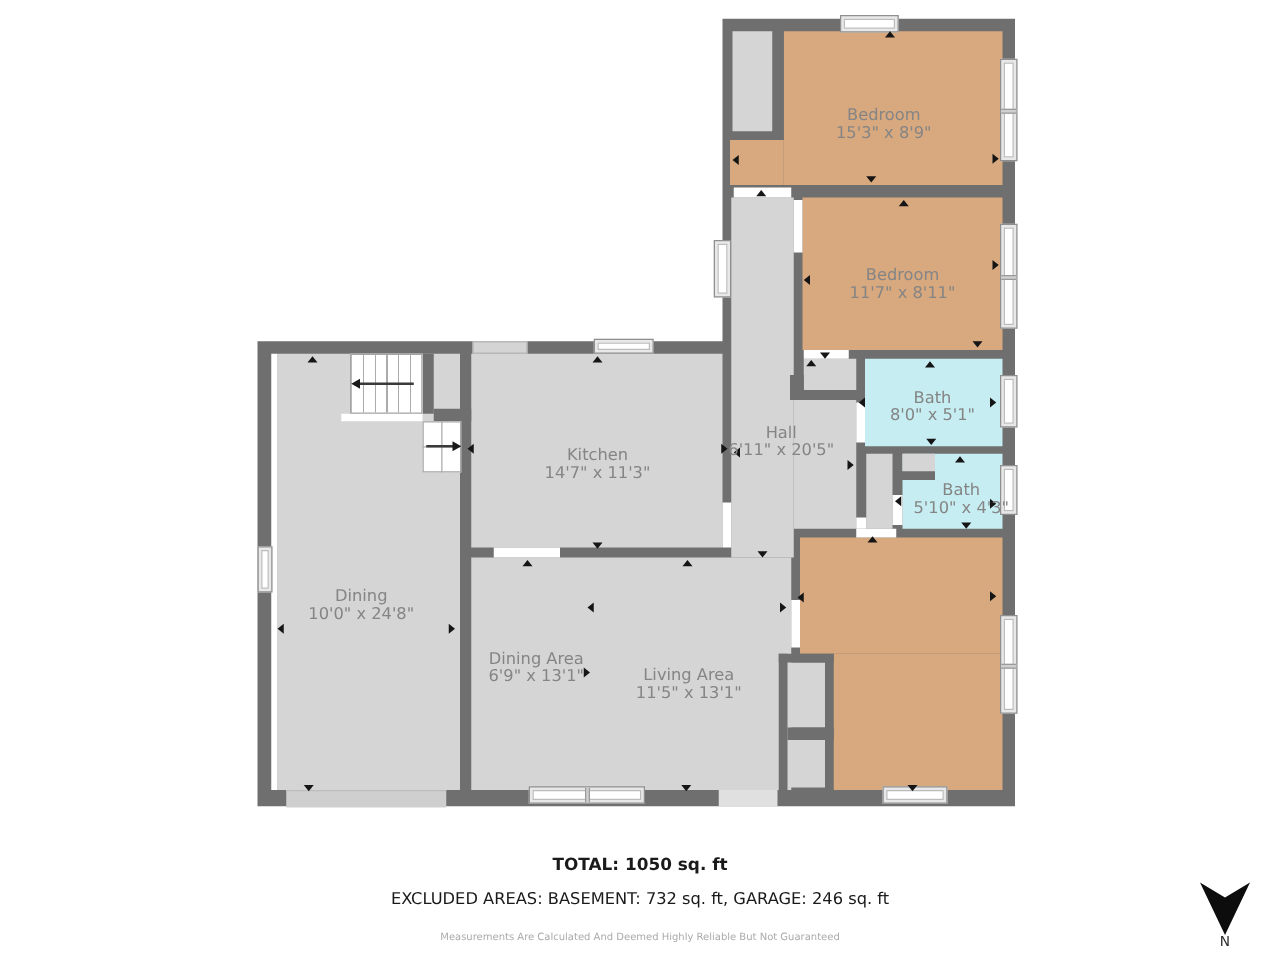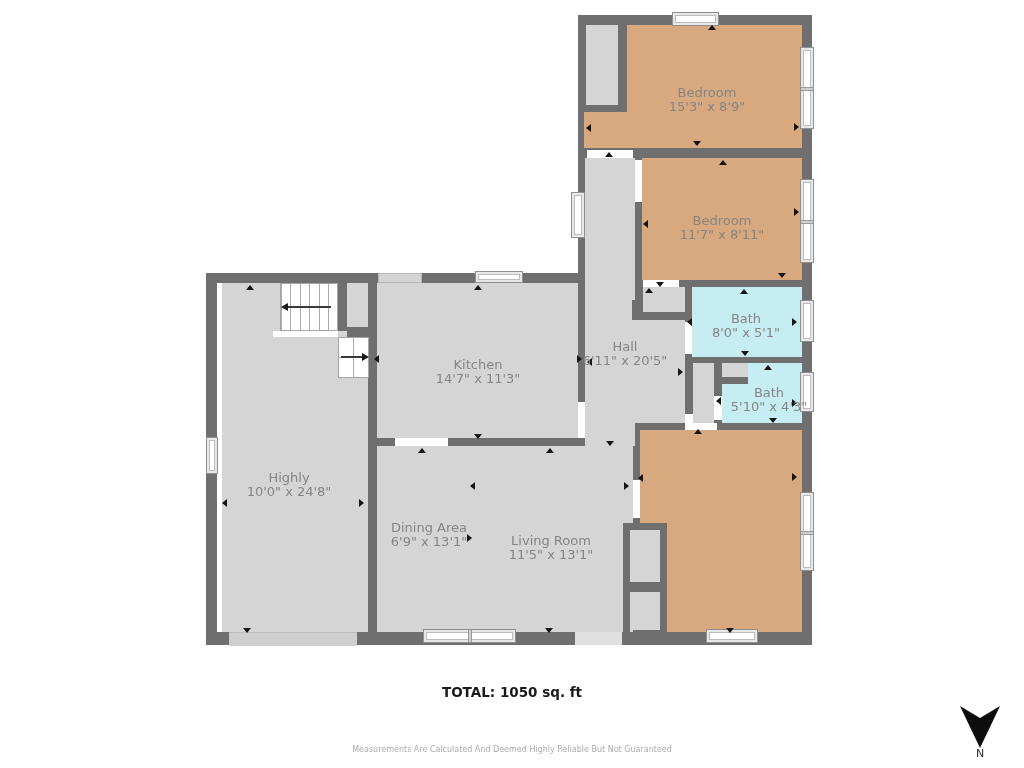--- a/index.html
+++ b/index.html
@@ -196,33 +196,34 @@
   </div>
   <div class="room-label" style="left:625px;top:340px">
     <div>Hall</div>
     <div>6'11" x 20'5"</div>
   </div>
   <div class="room-label" style="left:478px;top:358px">
     <div>Kitchen</div>
     <div>14'7" x 11'3"</div>
   </div>
   <div class="room-label" style="left:289px;top:471px">
-    <div>Highly</div>
+    <div>Dining</div>
     <div>10'0" x 24'8"</div>
   </div>
   <div class="room-label" style="left:429px;top:521px">
     <div>Dining Area</div>
     <div>6'9" x 13'1"</div>
   </div>
   <div class="room-label" style="left:551px;top:534px">
-    <div>Living Room</div>
+    <div>Living Area</div>
     <div>11'5" x 13'1"</div>
   </div>
 
   <div class="footer b" style="top:685px">TOTAL: 1050 sq. ft</div>
+  <div class="footer" style="top:713px">EXCLUDED AREAS: BASEMENT: 732 sq. ft, GARAGE: 246 sq. ft</div>
   <div class="footer disc" style="top:743px">Measurements Are Calculated And Deemed Highly Reliable But Not Guaranteed</div>
 
   <svg class="abs" style="left:956px;top:702px" width="48" height="48" viewBox="0 0 48 48">
     <path d="M4,4 L24,16 L44,4 L24,46 Z" fill="#0d0d0d"></path>
   </svg>
   <div class="compass-n" style="left:956px;top:747px;width:48px">N</div>
 
 </div>
 
 </body></html>

